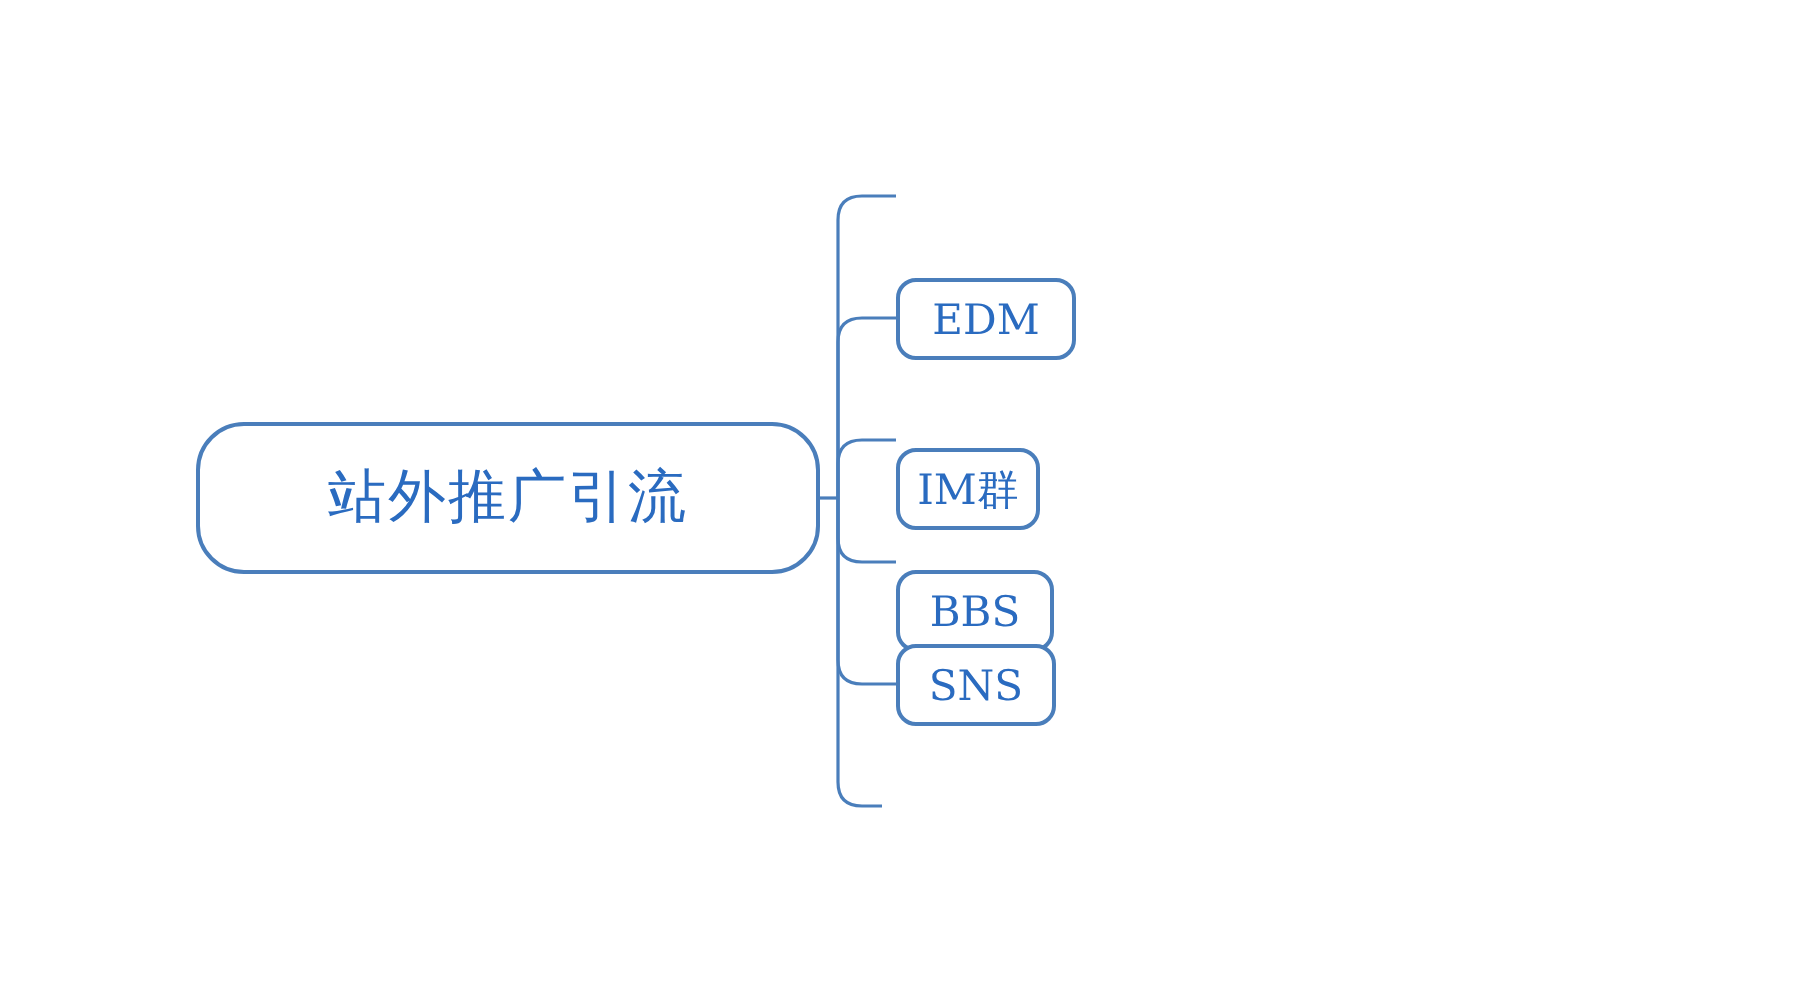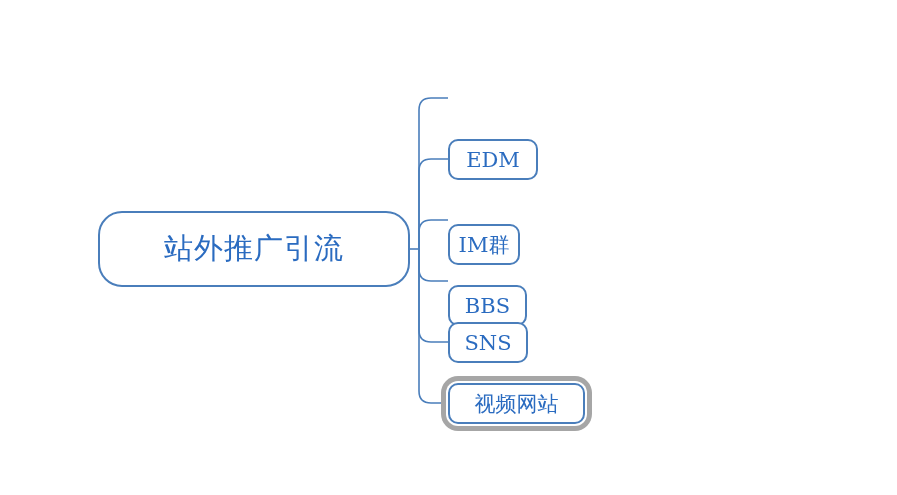--- a/index.html
+++ b/index.html
@@ -88,17 +88,14 @@
   </div>
 
   <div class="node child c4">
     <span>BBS</span>
   </div>
 
   <div class="node child c5">
     <span>SNS</span>
   </div>
 
-  <div class="node child c6 selected">
-    <span>视频网站</span>
-  </div>
 
 </div>
 
 </body></html>

